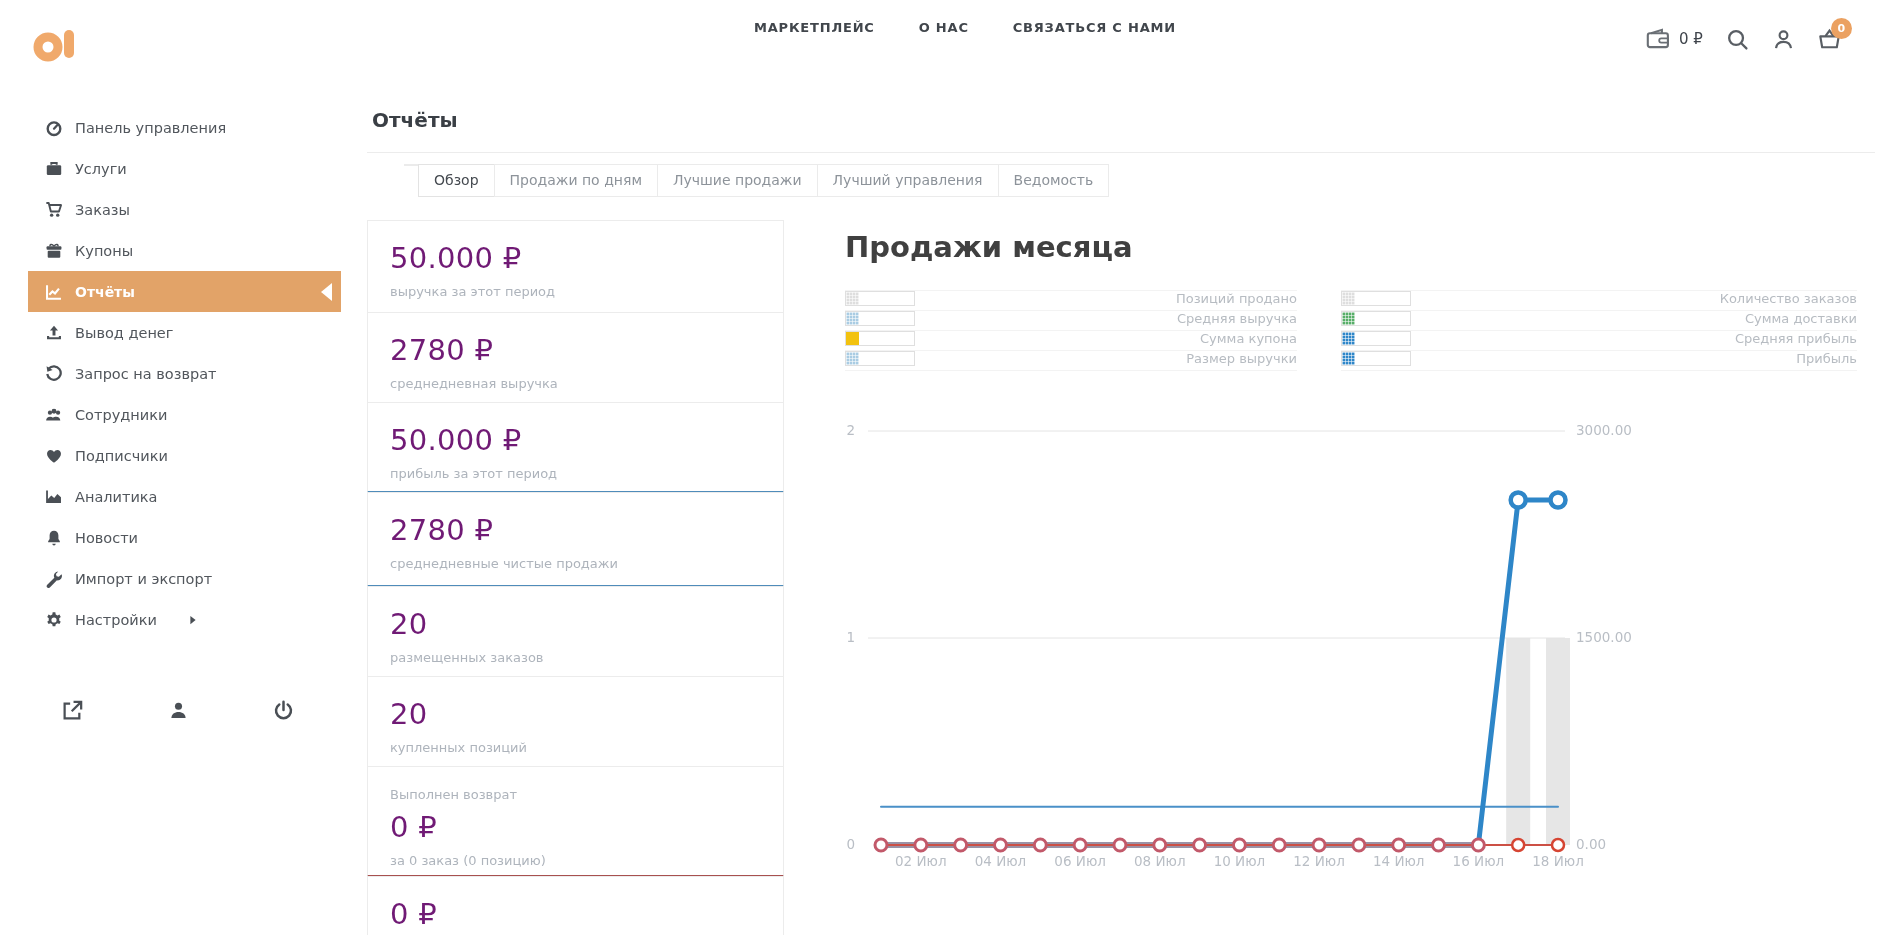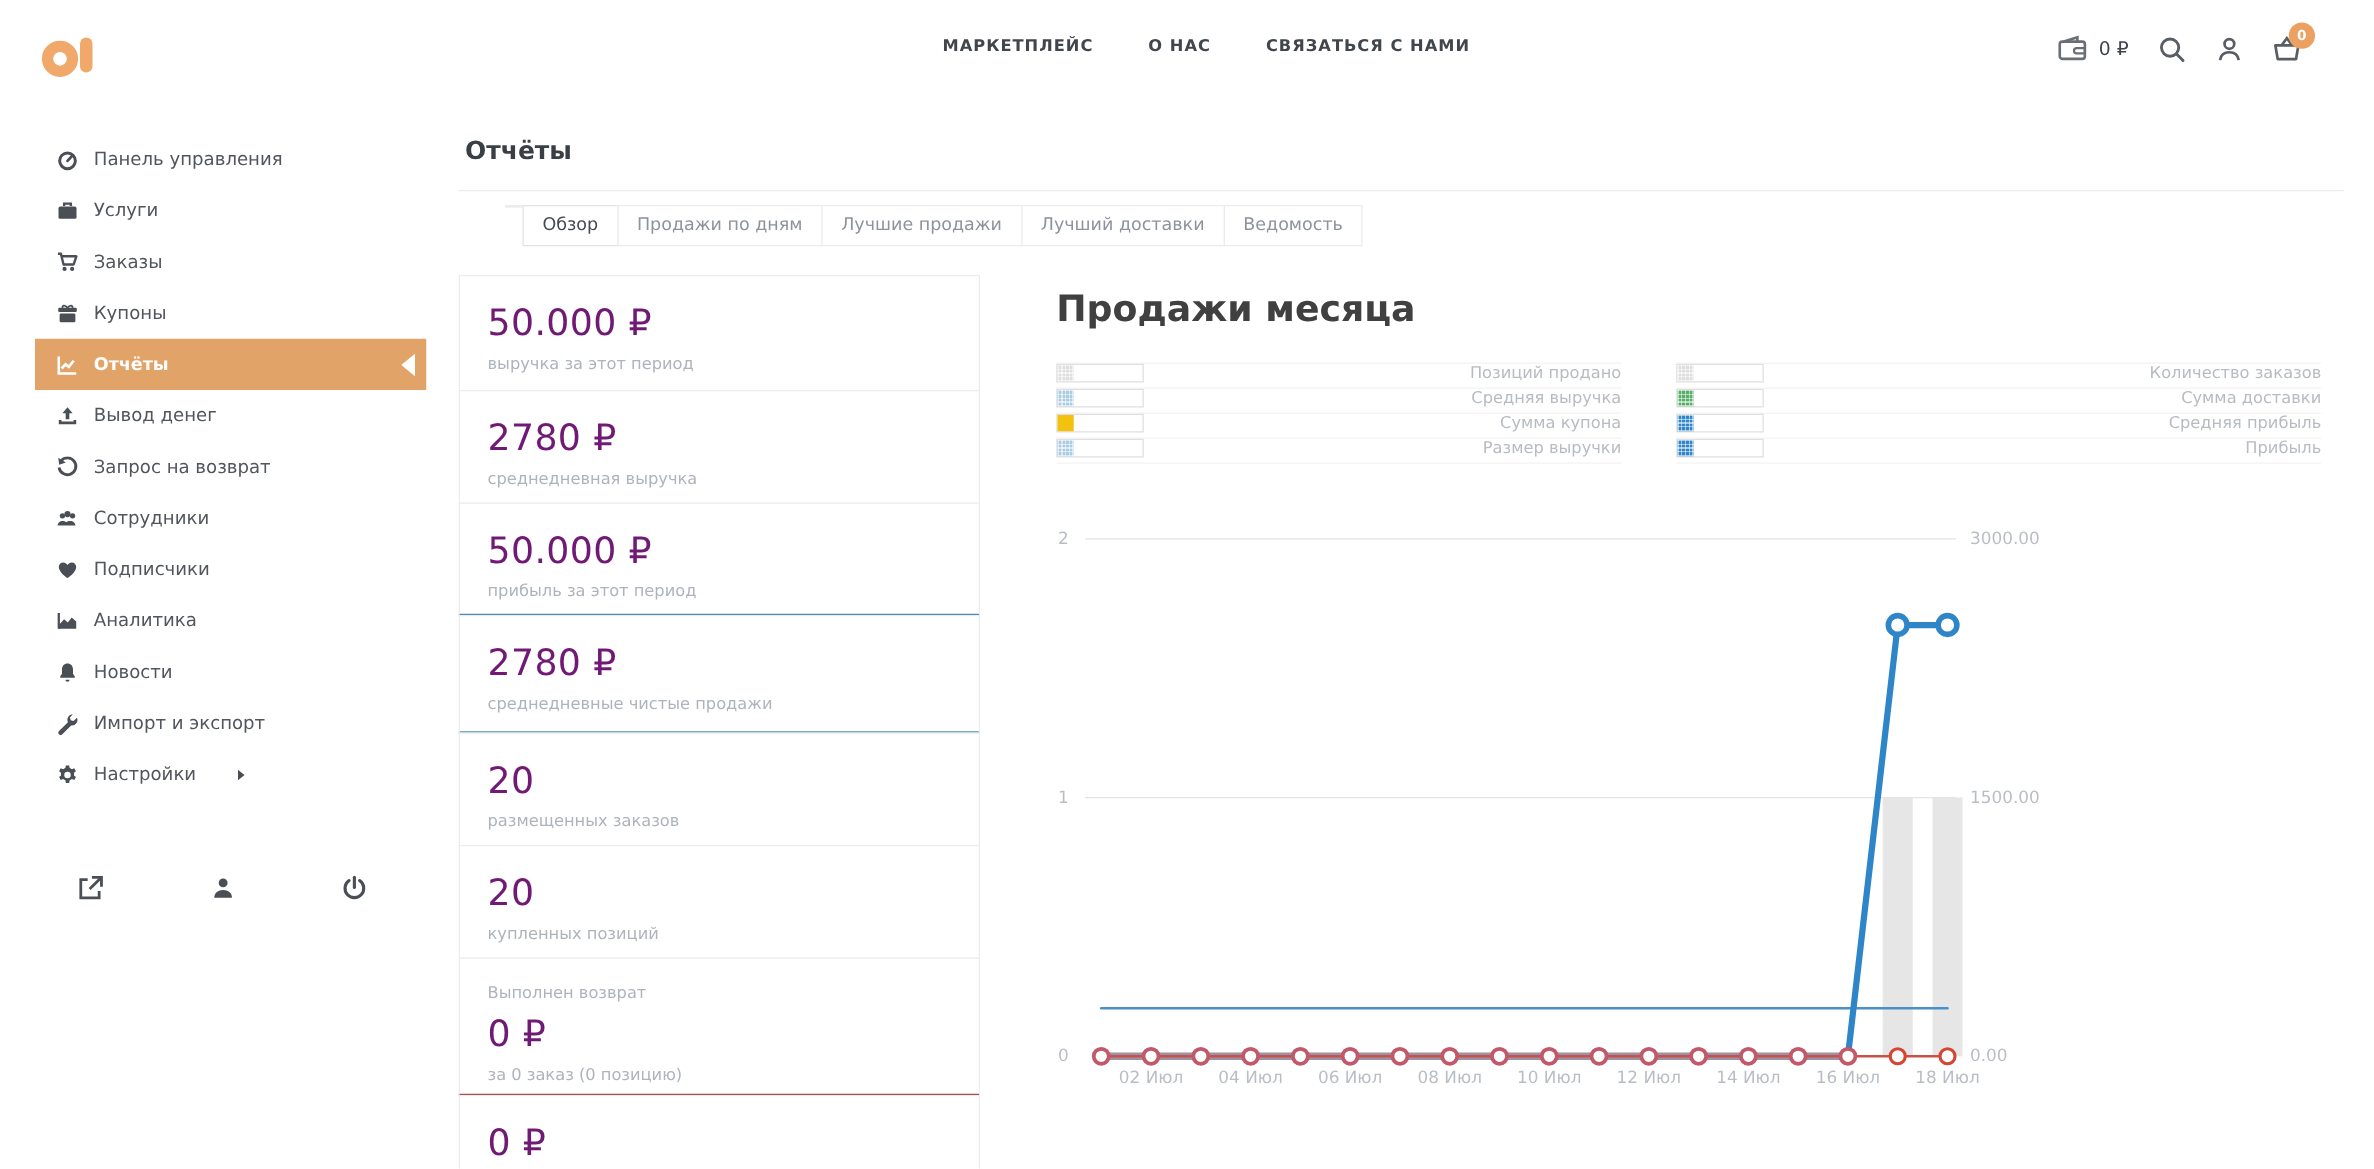--- a/index.html
+++ b/index.html
@@ -3,21 +3,21 @@
 <meta charset="utf-8">
 <title>Отчёты</title>
 <style>
   html,body{margin:0;padding:0;background:#fff;}
   .app{position:relative;width:1899px;height:935px;overflow:hidden;background:#fff;
        font-family:"DejaVu Sans","Liberation Sans",sans-serif;color:#3f444b;}
   svg{display:block}
   
   .header{position:absolute;left:0;top:0;width:1899px;height:86px;background:#fff;}
   .logo{position:absolute;left:33px;top:23px;width:46px;height:42px;cursor:pointer;}
-  .main-nav{position:absolute;left:754px;top:30px;display:flex;gap:44px;}
+  .main-nav{position:absolute;left:754px;top:20px;display:flex;gap:44px;}
   .nav-link{font-size:13px;font-weight:bold;letter-spacing:.8px;color:#41464c;cursor:pointer;white-space:nowrap;}
   .hdr-right{position:absolute;left:1646px;top:27px;display:flex;align-items:center;gap:23px;}
   .hicon{width:23px;height:23px;color:#595e64;cursor:pointer;}
   .hicon svg{width:100%;height:100%;}
   .wallet{display:flex;align-items:center;gap:9px;cursor:pointer;}
   .wallet .icn{width:24px;height:24px;color:#6a6f75;}
   .wallet-balance{font-size:15px;color:#3f444b;}
   .basket-wrap{position:relative;cursor:pointer;}
   .badge{position:absolute;top:-10px;right:-11px;width:21px;height:21px;border-radius:50%;
          background:#eba161;color:#fff;font-size:11px;font-weight:bold;display:flex;
@@ -247,21 +247,21 @@
       </div>
   </div>
 
   <h1 class="page-title">Отчёты</h1>
   <div class="top-divider"></div>
   <div class="tabs" id="tabs">
       <div class="tab-stub"></div>
       <div class="tab active">Обзор</div>
       <div class="tab">Продажи по дням</div>
       <div class="tab">Лучшие продажи</div>
-      <div class="tab">Лучший доставки</div>
+      <div class="tab">Лучший управления</div>
       <div class="tab">Ведомость</div>
     </div>
   <div class="stats" id="stats">
       <div class="stat-card" style="height: 93px;">
         <div class="stat-value">50.000 ₽</div>
         <div class="stat-label">выручка за этот период</div>
       </div>
       <div class="stat-card" style="height: 91px;">
         <div class="stat-value">2780 ₽</div>
         <div class="stat-label">среднедневная выручка</div>

